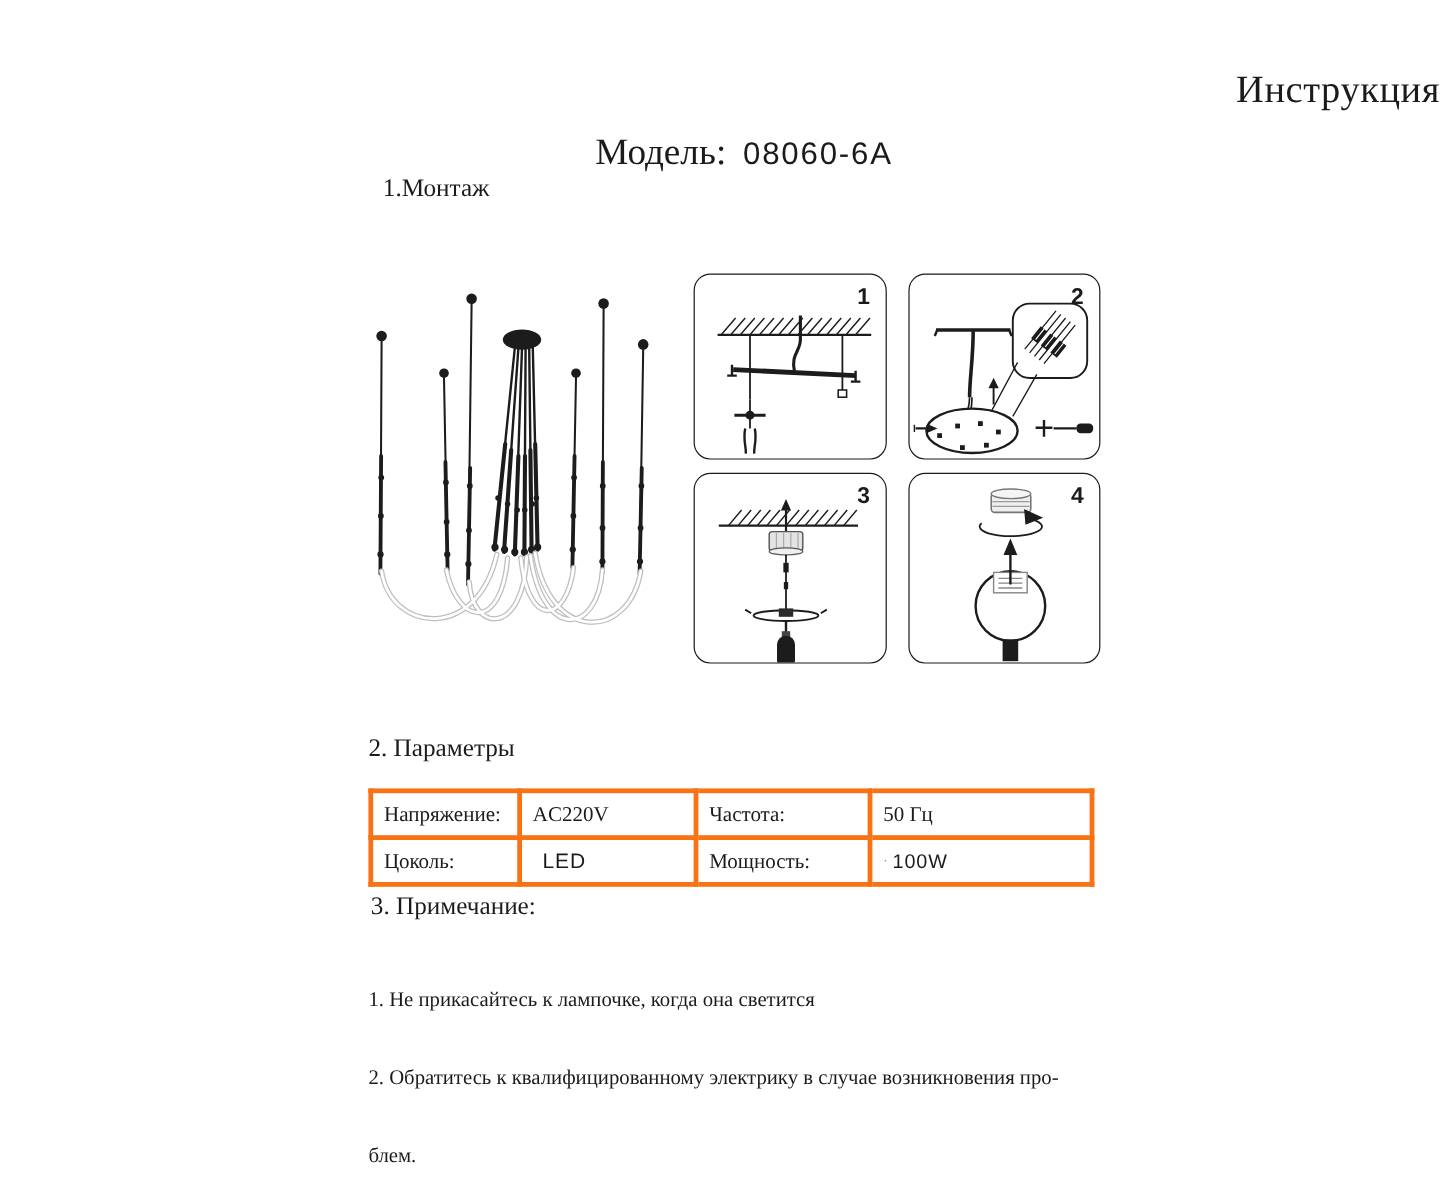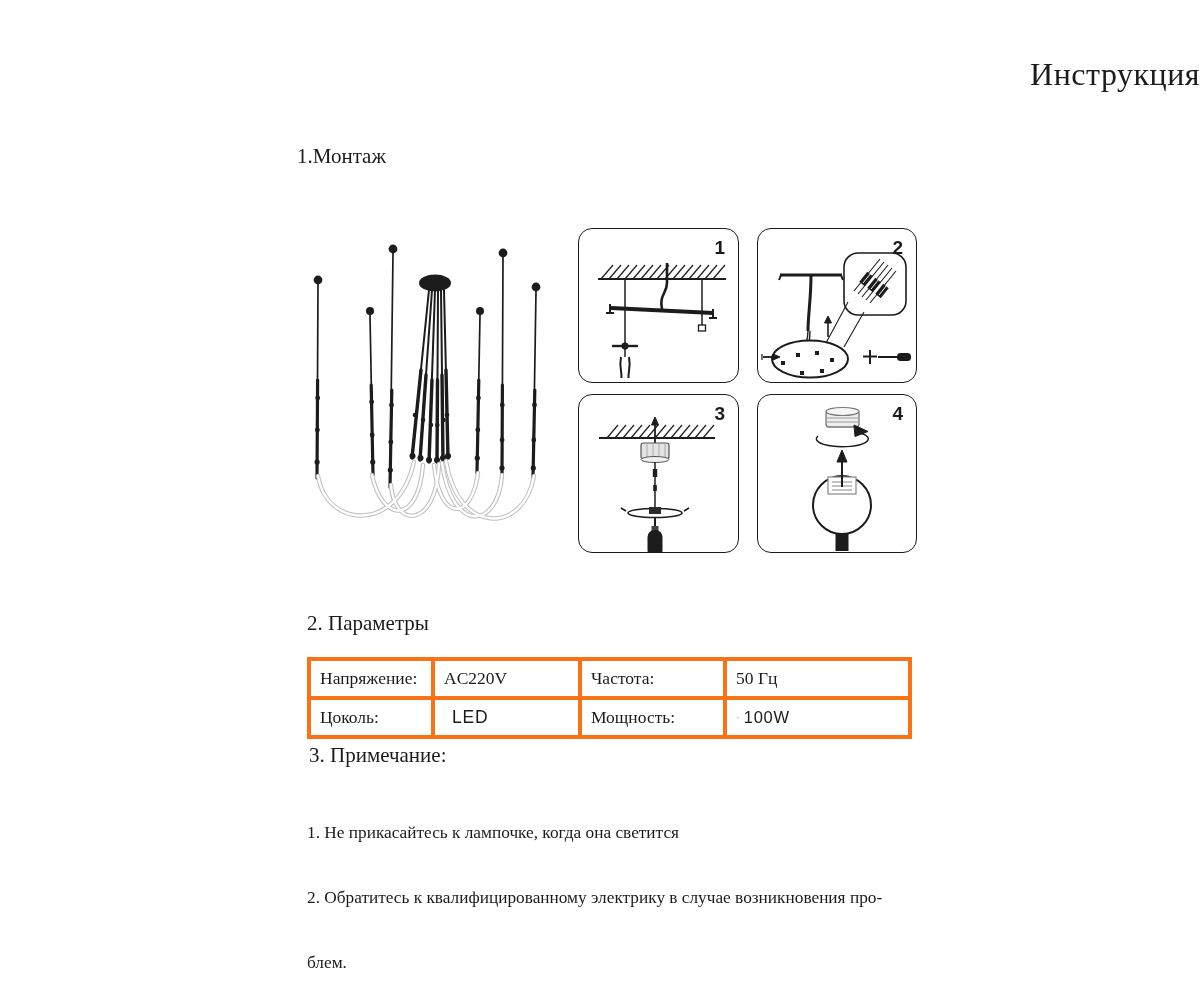--- a/index.html
+++ b/index.html
@@ -2,21 +2,21 @@
 <html><head>
 <meta charset="utf-8">
 <style>
   html,body{margin:0;padding:0;background:#fff;}
   .page{position:relative;width:1200px;height:1000px;background:#ffffff;overflow:hidden;
         font-family:"Liberation Serif","DejaVu Serif",serif;color:#1b1b1b;}
   .abs{position:absolute;}
   .title{left:0;width:1200px;top:56px;text-align:right;font-size:32px;letter-spacing:.5px;}
   .model-line{left:40px;width:1160px;top:109px;text-align:center;font-size:31px;}
   .model-value{font-family:"Liberation Sans","DejaVu Sans",sans-serif;font-size:26px;letter-spacing:1.5px;margin-left:14px;}
-  .h-montage{left:297px;top:144px;font-size:21px;}
+  .h-montage{left:319px;top:144px;font-size:21px;}
   .h-params{left:307px;top:611px;font-size:21px;}
   .h-notes{left:309px;top:743px;font-size:21px;}
   .step-box{border:1.8px solid #1b1b1b;border-radius:14px;background:#fff;}
   .box1{left:578px;top:228px;width:159px;height:153px;}
   .box2{left:757px;top:228px;width:158px;height:153px;}
   .box3{left:578px;top:394px;width:159px;height:157px;}
   .box4{left:757px;top:394px;width:158px;height:157px;}
   .step-num{position:absolute;top:8px;right:13px;font-family:"Liberation Sans","DejaVu Sans",sans-serif;
             font-weight:bold;font-size:19px;color:#1b1b1b;}
   .step-box svg{position:absolute;left:0;top:0;}
@@ -28,20 +28,23 @@
   .notes{left:307px;top:778px;font-size:17.3px;line-height:21.8px;white-space:pre;}
   .notes div{height:21.8px;}
 </style>
 </head>
 <body>
 
 <div class="page">
 
   <div class="abs title">Инструкция</div>
 
+  <div class="abs model-line">
+    <span>Модель:</span><span class="model-value">08060-6A</span>
+  </div>
 
   <div class="abs h-montage">1.Монтаж</div>
 
   <svg class="abs" style="left:290px;top:230px;" width="270" height="330" viewBox="0 0 270 330">
     <g stroke="#1c1c1c" fill="none" stroke-linecap="round">
 
       <g stroke-width="1.7">
         <path d="M28 54 L27 248"></path>
           <path d="M103 23 L100 257"></path>
           <path d="M80 85 L83 245"></path>

